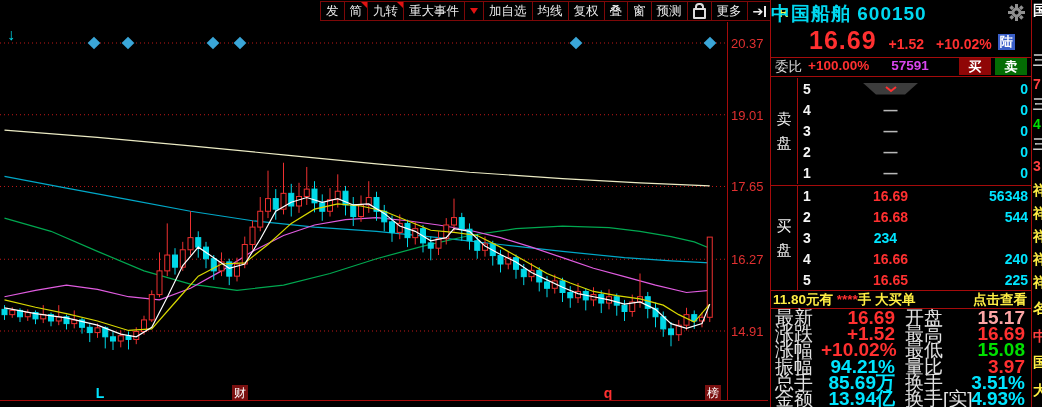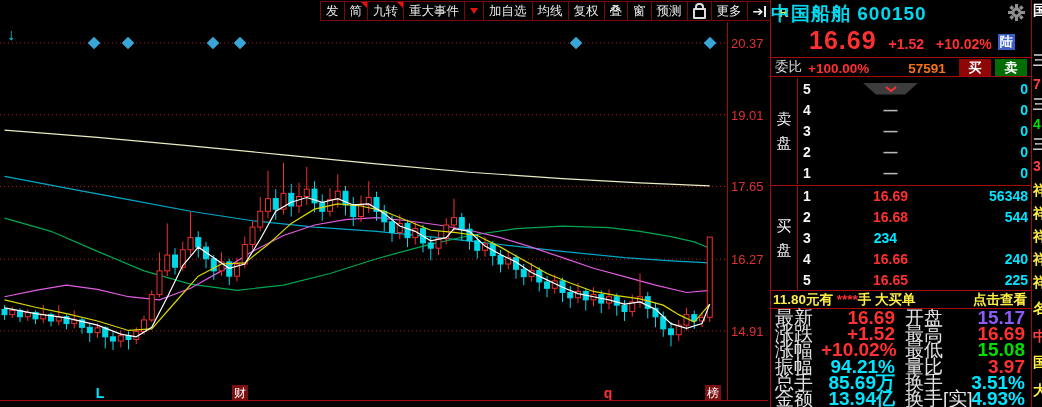--- a/index.html
+++ b/index.html
@@ -33,24 +33,24 @@
   #r-flag{position:absolute;left:8px;top:5px;color:#ffff44;font-size:13px;font-weight:bold;}
   #stock-title{position:absolute;left:0;right:0;top:1px;text-align:left;color:#00d8f0;font-size:19px;font-weight:bold;letter-spacing:1px;}
   #gear{position:absolute;right:6px;top:4px;}
   #qp-price{position:absolute;left:0;top:26px;width:100%;height:31px;display:flex;align-items:baseline;}
   #last-price{margin-left:38px;color:#ff3030;font-size:25px;font-weight:bold;letter-spacing:1px;}
   #price-chg{margin-left:12px;color:#ff3030;font-size:14px;font-weight:bold;}
   #price-pct{margin-left:12px;color:#ff3030;font-size:14px;font-weight:bold;}
   #limit-badge{margin-left:6px;background:#3a5fc8;color:#fff;font-size:13px;font-weight:bold;
                padding:0 2px;line-height:16px;align-self:center;}
   #qp-weibi{position:absolute;left:0;top:57px;width:100%;height:20px;box-sizing:border-box;
-            border-top:1px solid #a50b0b;border-bottom:1px solid #a50b0b;display:flex;align-items:flex-end;font-size:13.5px;}
+            border-top:1px solid #a50b0b;border-bottom:1px solid #a50b0b;display:flex;align-items:flex-start;font-size:13.5px;}
   #weibi-label{color:#e0e0e0;margin-left:4px;}
   #weibi-value{color:#ff3030;font-weight:bold;margin-left:6px;}
-  #weibi-diff{color:#f97316;font-weight:bold;margin-left:39px;}
+  #weibi-diff{color:#d946ef;font-weight:bold;margin-left:22px;}
   .wb-btn{width:32px;height:17px;color:#fff;font-size:13px;line-height:17px;text-align:center;font-weight:bold;cursor:pointer;}
   #buy-btn{margin-left:auto;background:#8f0606;margin-right:4px;}
   #sell-btn{background:#046c04;margin-right:4px;}
   .depth{position:absolute;left:0;width:100%;display:flex;}
   #sell-depth{top:78px;height:106px;}
   #buy-depth{top:185px;height:105px;border-top:1px solid #a50b0b;box-sizing:border-box;}
   .depth-label{width:26px;border-right:1px solid #a50b0b;color:#f2f2f2;font-size:15px;
                display:flex;flex-direction:column;align-items:center;justify-content:center;line-height:24px;}
   .depth-rows{flex:1;display:flex;flex-direction:column;}
   .depth-row{flex:1;display:flex;align-items:center;font-size:14px;font-weight:bold;cursor:pointer;}
@@ -64,21 +64,21 @@
   #big-order{position:absolute;left:0;top:290px;width:100%;height:19px;box-sizing:border-box;
              border-top:1px solid #a50b0b;border-bottom:1px solid #a50b0b;display:flex;align-items:center;
              font-size:13.5px;font-weight:bold;white-space:nowrap;}
   #big-order .left{margin-left:2px;}
   #big-order .right{margin-left:auto;margin-right:4px;}
   .ylw{color:#ffee44;}
   #stats{position:absolute;left:0;top:310px;width:100%;display:grid;
          grid-template-columns:50px 80px 70px 1fr;font-size:19px;line-height:16.2px;}
   .st-lab{color:#e2e2e2;padding-left:4px;white-space:nowrap;}
   .st-val{text-align:right;font-weight:bold;padding-right:6px;white-space:nowrap;}
-  .c-red{color:#ff3030;} .c-green{color:#00e000;} .c-cyan{color:#00e5ff;} .c-white{color:#8b5cf6;}
+  .c-red{color:#ff3030;} .c-green{color:#00e000;} .c-cyan{color:#00e5ff;} .c-white{color:#fca5a5;}
   
   #strip{position:absolute;left:1033px;top:0;width:9px;height:407px;overflow:hidden;background:#000;}
   .strip-ch{position:absolute;left:0;font-size:14px;font-weight:bold;white-space:nowrap;}
 </style>
 </head>
 <body>
 
 <div id="app">
 
   <div id="toolbar">

